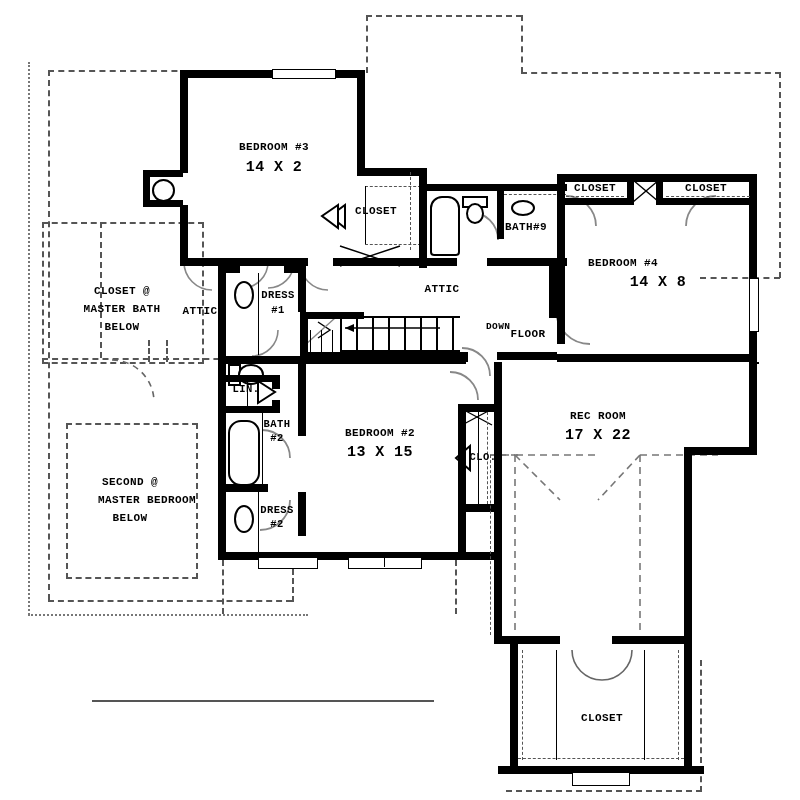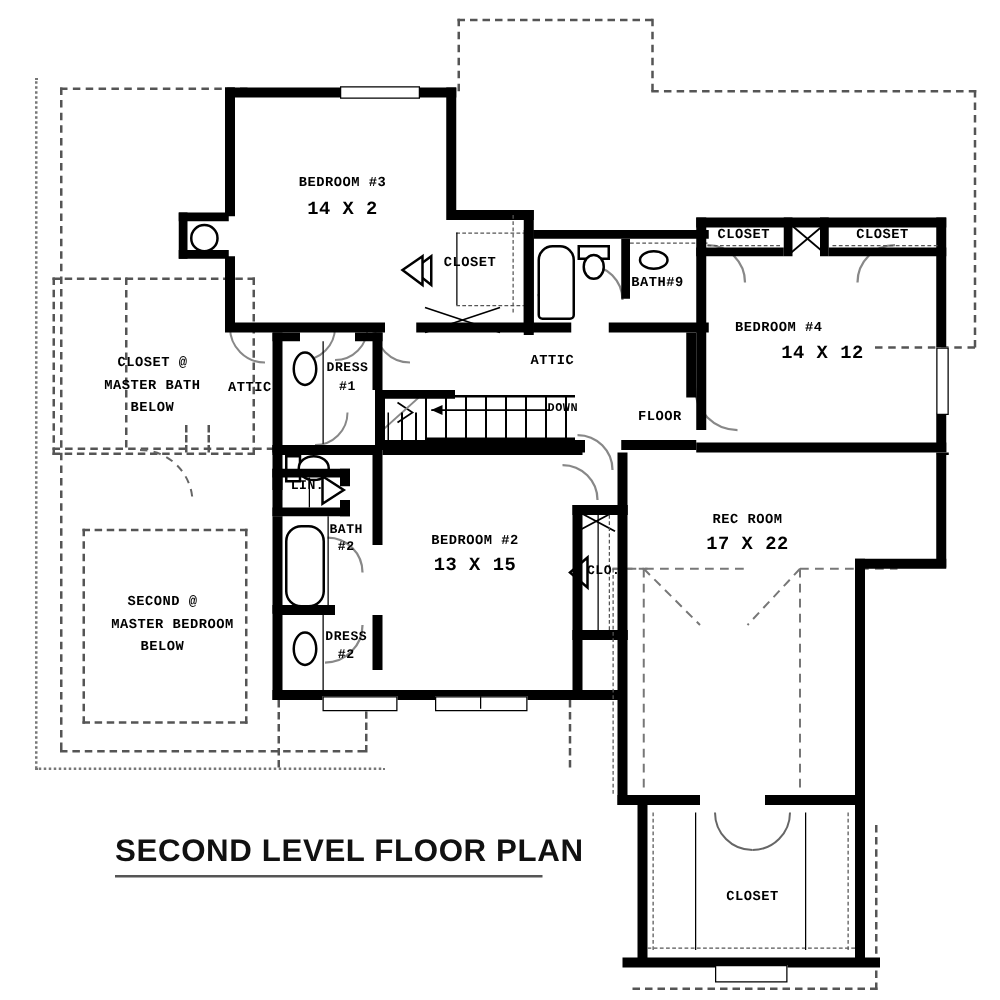--- a/index.html
+++ b/index.html
@@ -256,25 +256,25 @@
   <div class="lbl dim" style="left:206px;top:160px;width:136px;">14 X 2</div>
 
   <div class="lbl rm" style="left:340px;top:205px;width:72px;">CLOSET</div>
 
   <div class="lbl rm" style="left:490px;top:221px;width:72px;">BATH#9</div>
 
   <div class="lbl rm" style="left:562px;top:182px;width:66px;">CLOSET</div>
   <div class="lbl rm" style="left:662px;top:182px;width:88px;">CLOSET</div>
 
   <div class="lbl rm" style="left:557px;top:257px;width:132px;">BEDROOM #4</div>
-  <div class="lbl dim" style="left:592px;top:275px;width:132px;">14 X 12</div>
+  <div class="lbl dim" style="left:592px;top:275px;width:132px;">14 X 8</div>
 
   <div class="lbl rm" style="left:404px;top:283px;width:76px;">ATTIC</div>
   <div class="lbl rm" style="left:494px;top:328px;width:68px;">FLOOR</div>
-  <div class="lbl xs" style="left:438px;top:322px;width:44px;text-align:left;">DOWN</div>
+  <div class="lbl xs" style="left:438px;top:322px;width:44px;text-align:left;padding-left:48px;">DOWN</div>
 
   <div class="lbl rm" style="left:174px;top:305px;width:52px;">ATTIC</div>
 
   <div class="lbl sm" style="left:250px;top:290px;width:56px;">DRESS</div>
   <div class="lbl sm" style="left:250px;top:305px;width:56px;">#1</div>
 
   <div class="lbl sm" style="left:222px;top:384px;width:48px;">LIN.</div>
 
   <div class="lbl sm" style="left:248px;top:419px;width:58px;">BATH</div>
   <div class="lbl sm" style="left:248px;top:433px;width:58px;">#2</div>
@@ -290,19 +290,18 @@
   <div class="lbl rm" style="left:540px;top:410px;width:116px;">REC ROOM</div>
   <div class="lbl dim" style="left:540px;top:428px;width:116px;">17 X 22</div>
 
   <div class="lbl rm" style="left:560px;top:712px;width:84px;">CLOSET</div>
 
   <div class="lbl rm" style="left:60px;top:285px;width:124px;">CLOSET @</div>
   <div class="lbl rm" style="left:52px;top:303px;width:140px;">MASTER BATH</div>
   <div class="lbl rm" style="left:60px;top:321px;width:124px;">BELOW</div>
 
   <div class="lbl rm" style="left:66px;top:476px;width:128px;">SECOND @</div>
-  <div class="lbl rm" style="left:60px;top:494px;width:156px;">MASTER BEDROOM</div>
+  <div class="lbl rm" style="left:40px;top:494px;width:156px;text-align:right;">MASTER BEDROOM</div>
   <div class="lbl rm" style="left:66px;top:512px;width:128px;">BELOW</div>
 
-  <div class="title" style="left:92px;top:667px;">SECOND LEVEL FLOOR PLAN</div>
   <div class="titlerule" style="left:92px;top:700px;width:342px;"></div>
 
 </div>
 
 </body></html>

